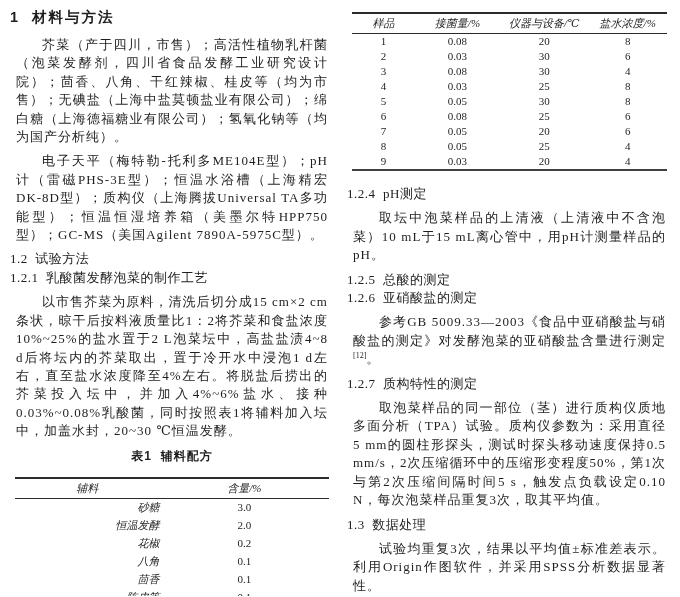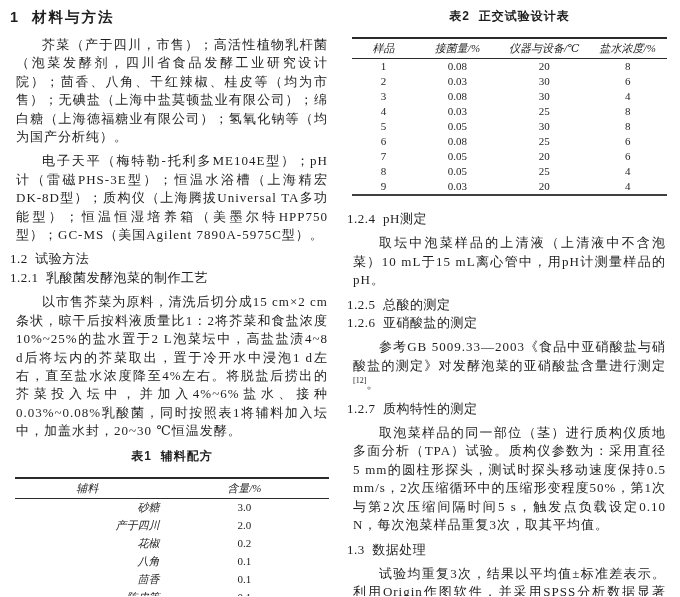--- a/index.html
+++ b/index.html
@@ -72,21 +72,21 @@
           <th>辅料</th>
           <th>含量/%</th>
         </tr>
       </thead>
       <tbody>
         <tr>
           <td>砂糖</td>
           <td>3.0</td>
         </tr>
         <tr>
-          <td>产于四川</td>
+          <td>恒温发酵</td>
           <td>2.0</td>
         </tr>
         <tr>
           <td>花椒</td>
           <td>0.2</td>
         </tr>
         <tr>
           <td>八角</td>
           <td>0.1</td>
         </tr>
@@ -96,21 +96,20 @@
         </tr>
         <tr>
           <td>陈皮等</td>
           <td>0.1</td>
         </tr>
       </tbody>
     </table>
   </div>
 
   <div class="col col-right">
-    <div class="tcaption" style="margin-top:8px;">表2  正交试验设计表</div>
     <table class="tbl t2">
       <thead>
         <tr>
           <th>样品</th>
           <th>接菌量/%</th>
           <th>仪器与设备/℃</th>
           <th>盐水浓度/%</th>
         </tr>
       </thead>
       <tbody>

